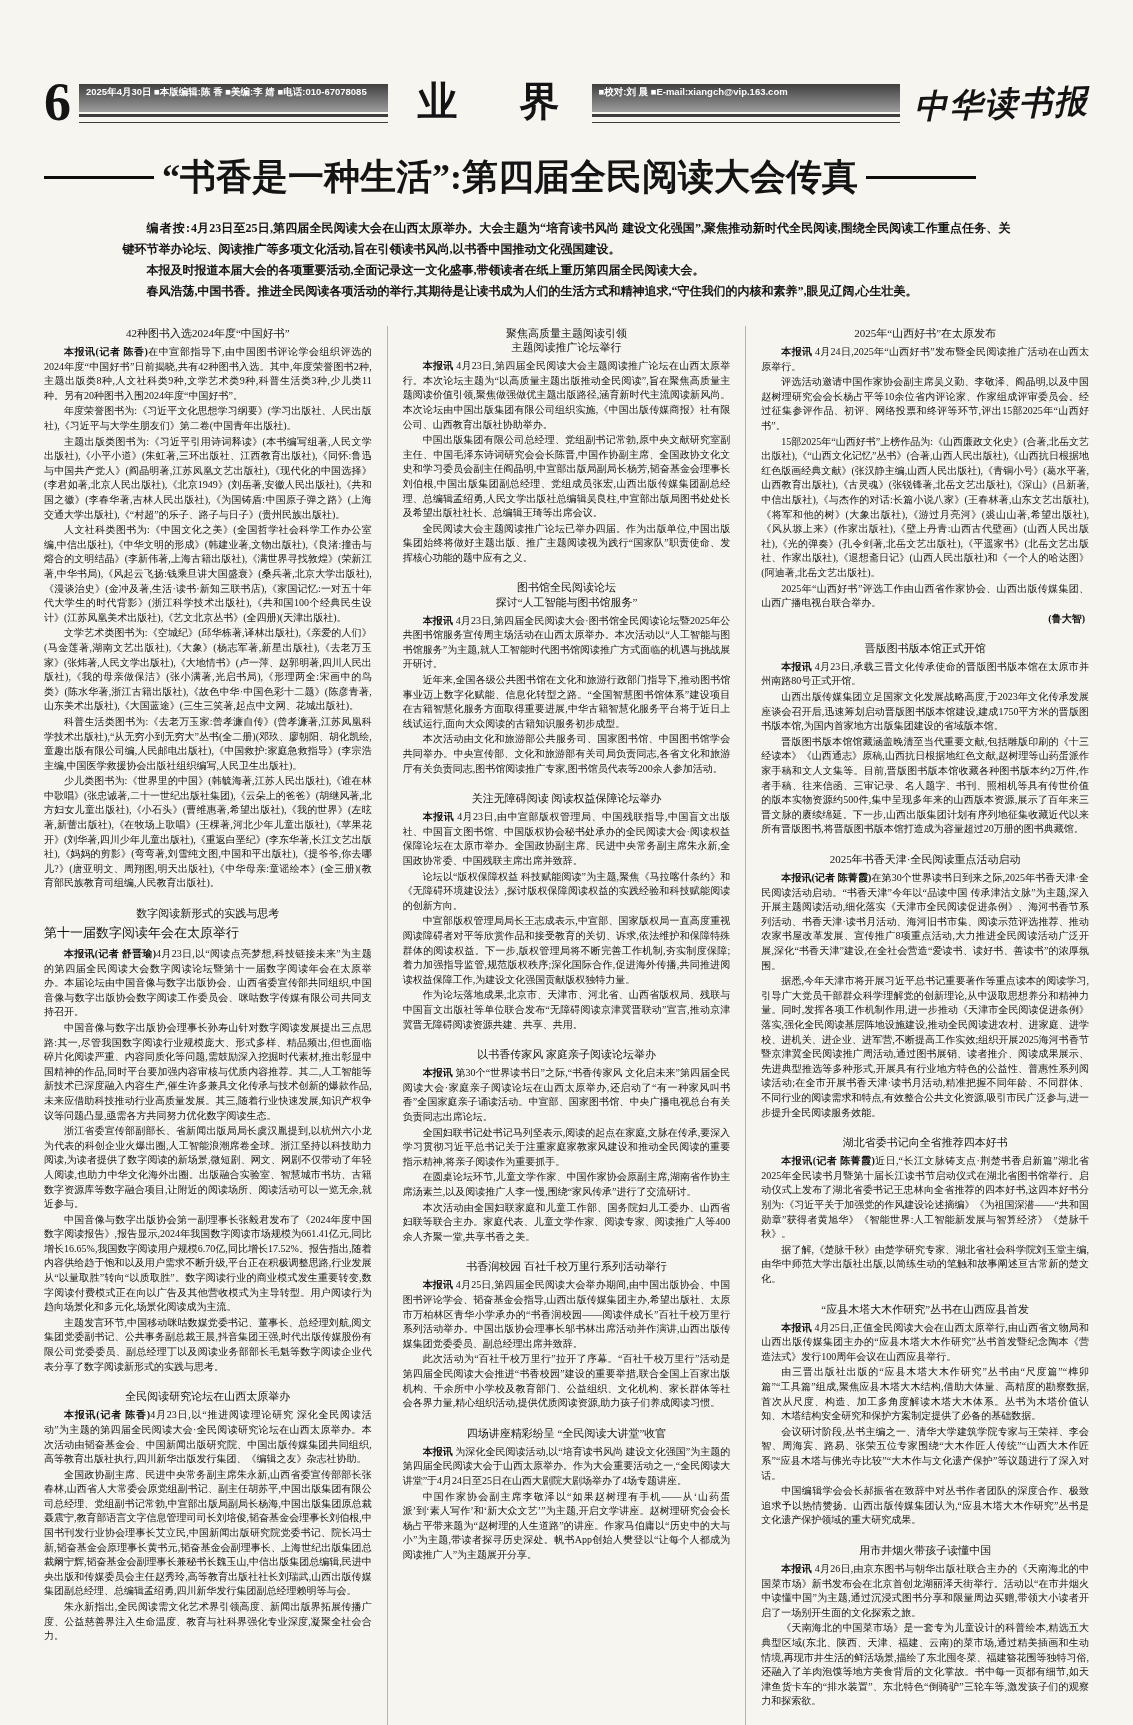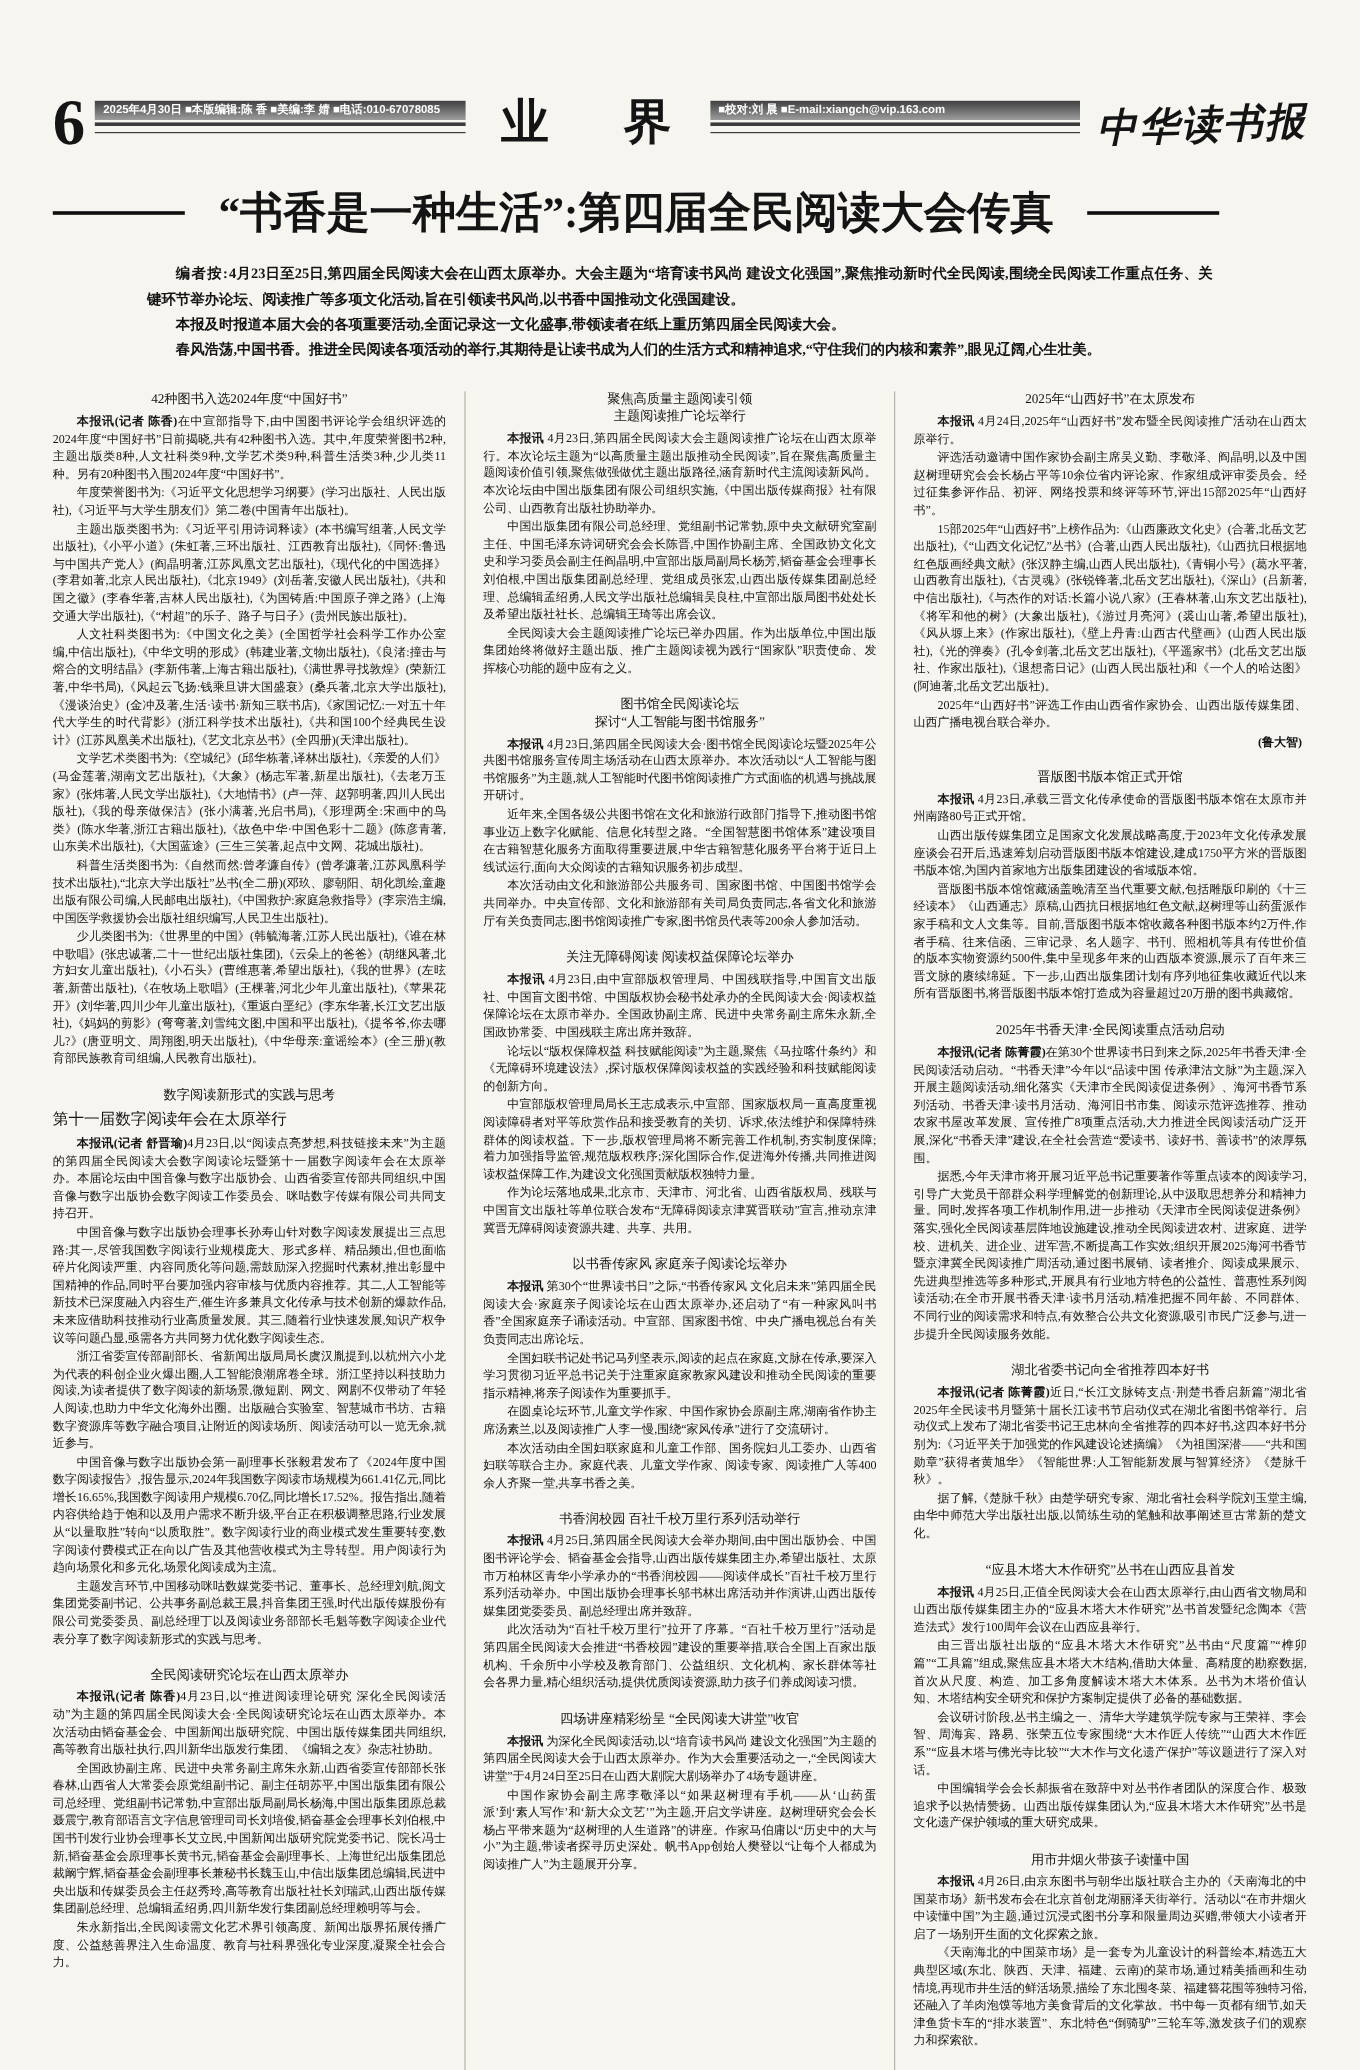--- a/index.html
+++ b/index.html
@@ -9,40 +9,40 @@
     font-family:"Liberation Serif","DejaVu Serif",serif;
     -webkit-font-smoothing:antialiased;
   }
   .page{padding:80px 44px 0 44px;}
 
   
   .hdr{display:flex;align-items:flex-start;}
   .pgnum{font-size:54px;font-weight:bold;line-height:.85;margin-right:10px;letter-spacing:-2px;}
   .bargrp{flex:1;min-width:0;margin-top:4px;}
   .bar{
-    height:16px;line-height:16px;padding:0 7px;white-space:nowrap;overflow:hidden;
+    height:28px;line-height:16px;padding:0 7px;white-space:nowrap;overflow:hidden;
     background:linear-gradient(#3f3f3f,#9d9d9d);color:#fff;
     font-family:"Liberation Sans","DejaVu Sans",sans-serif;font-size:9.5px;font-weight:bold;
   }
   .bar.right{}
   .rulebar{height:5px;border-top:3px solid #3c3c3c;border-bottom:1px solid #3c3c3c;margin-top:2px;}
   .sect{font-size:40px;font-weight:bold;letter-spacing:26px;padding:0 6px 0 30px;line-height:1.1;white-space:nowrap;}
   .masthead{
     font-size:33px;font-weight:bold;font-style:italic;white-space:nowrap;
     transform:rotate(-2deg);margin:2px 0 0 14px;letter-spacing:2px;
     font-family:"Liberation Serif","DejaVu Serif",serif;
   }
 
   
   .lead-wrap{margin-top:26px;}
   .hl-row{display:flex;align-items:center;}
   .hl-rule{flex:1;height:3px;background:#0d0d0d;max-width:110px;}
   .hl-rule.sp{flex:1;max-width:110px;}
   h1.headline{
-    flex:0 1 auto;margin:0 28px;text-align:center;
+    flex:0 1 auto;margin:0 8px;text-align:center;
     font-size:36px;font-weight:900;letter-spacing:0px;white-space:nowrap;
   }
   .note{width:888px;margin:16px auto 0;font-size:12px;font-weight:bold;line-height:1.75;text-align:justify;}
   .note p{margin:0;text-indent:2em;}
   .note-label{letter-spacing:1px;}
 
   
   .cols{display:flex;margin-top:24px;height:1408px;overflow:hidden;}
   .col{flex:1 1 0;min-width:0;padding:0 15px;overflow:hidden;}
   .col:first-child{padding-left:0;}
@@ -93,21 +93,21 @@
       <div class="col">
         <section class="article">
           <h2 class="a-title">
             <span class="tl">42种图书入选2024年度“中国好书”</span>
           </h2>
           <p class="a-p"><strong class="lead">本报讯(记者 陈香)</strong>在中宣部指导下,由中国图书评论学会组织评选的2024年度“中国好书”日前揭晓,共有42种图书入选。其中,年度荣誉图书2种,主题出版类8种,人文社科类9种,文学艺术类9种,科普生活类3种,少儿类11种。另有20种图书入围2024年度“中国好书”。</p>
           <p class="a-p">年度荣誉图书为:《习近平文化思想学习纲要》(学习出版社、人民出版社),《习近平与大学生朋友们》第二卷(中国青年出版社)。</p>
           <p class="a-p">主题出版类图书为:《习近平引用诗词释读》(本书编写组著,人民文学出版社),《小平小道》(朱虹著,三环出版社、江西教育出版社),《同怀:鲁迅与中国共产党人》(阎晶明著,江苏凤凰文艺出版社),《现代化的中国选择》(李君如著,北京人民出版社),《北京1949》(刘岳著,安徽人民出版社),《共和国之徽》(李春华著,吉林人民出版社),《为国铸盾:中国原子弹之路》(上海交通大学出版社),《“村超”的乐子、路子与日子》(贵州民族出版社)。</p>
           <p class="a-p">人文社科类图书为:《中国文化之美》(全国哲学社会科学工作办公室编,中信出版社),《中华文明的形成》(韩建业著,文物出版社),《良渚:撞击与熔合的文明结晶》(李新伟著,上海古籍出版社),《满世界寻找敦煌》(荣新江著,中华书局),《风起云飞扬:钱乘旦讲大国盛衰》(桑兵著,北京大学出版社),《漫谈治史》(金冲及著,生活·读书·新知三联书店),《家国记忆:一对五十年代大学生的时代背影》(浙江科学技术出版社),《共和国100个经典民生设计》(江苏凤凰美术出版社),《艺文北京丛书》(全四册)(天津出版社)。</p>
           <p class="a-p">文学艺术类图书为:《空城纪》(邱华栋著,译林出版社),《亲爱的人们》(马金莲著,湖南文艺出版社),《大象》(杨志军著,新星出版社),《去老万玉家》(张炜著,人民文学出版社),《大地情书》(卢一萍、赵郭明著,四川人民出版社),《我的母亲做保洁》(张小满著,光启书局),《形理两全:宋画中的鸟类》(陈水华著,浙江古籍出版社),《故色中华·中国色彩十二题》(陈彦青著,山东美术出版社),《大国蓝途》(三生三笑著,起点中文网、花城出版社)。</p>
-          <p class="a-p">科普生活类图书为:《自然而然:曾孝濂自传》(曾孝濂著,江苏凤凰科学技术出版社),“北京大学出版社”丛书(全二册)(邓玖、廖朝阳、胡化凯绘,童趣出版有限公司编,人民邮电出版社),《中国救护:家庭急救指导》(李宗浩主编,中国医学救援协会出版社组织编写,人民卫生出版社)。</p>
+          <p class="a-p">科普生活类图书为:《去老万玉家:曾孝濂自传》(曾孝濂著,江苏凤凰科学技术出版社),“从无穷小到无穷大”丛书(全二册)(邓玖、廖朝阳、胡化凯绘,童趣出版有限公司编,人民邮电出版社),《中国救护:家庭急救指导》(李宗浩主编,中国医学救援协会出版社组织编写,人民卫生出版社)。</p>
           <p class="a-p">少儿类图书为:《世界里的中国》(韩毓海著,江苏人民出版社),《谁在林中歌唱》(张忠诚著,二十一世纪出版社集团),《云朵上的爸爸》(胡继风著,北方妇女儿童出版社),《小石头》(曹维惠著,希望出版社),《我的世界》(左昡著,新蕾出版社),《在牧场上歌唱》(王棵著,河北少年儿童出版社),《苹果花开》(刘华著,四川少年儿童出版社),《重返白垩纪》(李东华著,长江文艺出版社),《妈妈的剪影》(弯弯著,刘雪纯文图,中国和平出版社),《提爷爷,你去哪儿?》(唐亚明文、周翔图,明天出版社),《中华母亲:童谣绘本》(全三册)(教育部民族教育司组编,人民教育出版社)。</p>
         </section>
         <section class="article">
           <h2 class="a-title">
             <span class="tl">数字阅读新形式的实践与思考</span>
           </h2>
           <div class="a-sub">第十一届数字阅读年会在太原举行</div>
           <p class="a-p"><strong class="lead">本报讯(记者 舒晋瑜)</strong>4月23日,以“阅读点亮梦想,科技链接未来”为主题的第四届全民阅读大会数字阅读论坛暨第十一届数字阅读年会在太原举办。本届论坛由中国音像与数字出版协会、山西省委宣传部共同组织,中国音像与数字出版协会数字阅读工作委员会、咪咕数字传媒有限公司共同支持召开。</p>
           <p class="a-p">中国音像与数字出版协会理事长孙寿山针对数字阅读发展提出三点思路:其一,尽管我国数字阅读行业规模庞大、形式多样、精品频出,但也面临碎片化阅读严重、内容同质化等问题,需鼓励深入挖掘时代素材,推出彰显中国精神的作品,同时平台要加强内容审核与优质内容推荐。其二,人工智能等新技术已深度融入内容生产,催生许多兼具文化传承与技术创新的爆款作品,未来应借助科技推动行业高质量发展。其三,随着行业快速发展,知识产权争议等问题凸显,亟需各方共同努力优化数字阅读生态。</p>
           <p class="a-p">浙江省委宣传部副部长、省新闻出版局局长虞汉胤提到,以杭州六小龙为代表的科创企业火爆出圈,人工智能浪潮席卷全球。浙江坚持以科技助力阅读,为读者提供了数字阅读的新场景,微短剧、网文、网剧不仅带动了年轻人阅读,也助力中华文化海外出圈。出版融合实验室、智慧城市书坊、古籍数字资源库等数字融合项目,让附近的阅读场所、阅读活动可以一览无余,就近参与。</p>

